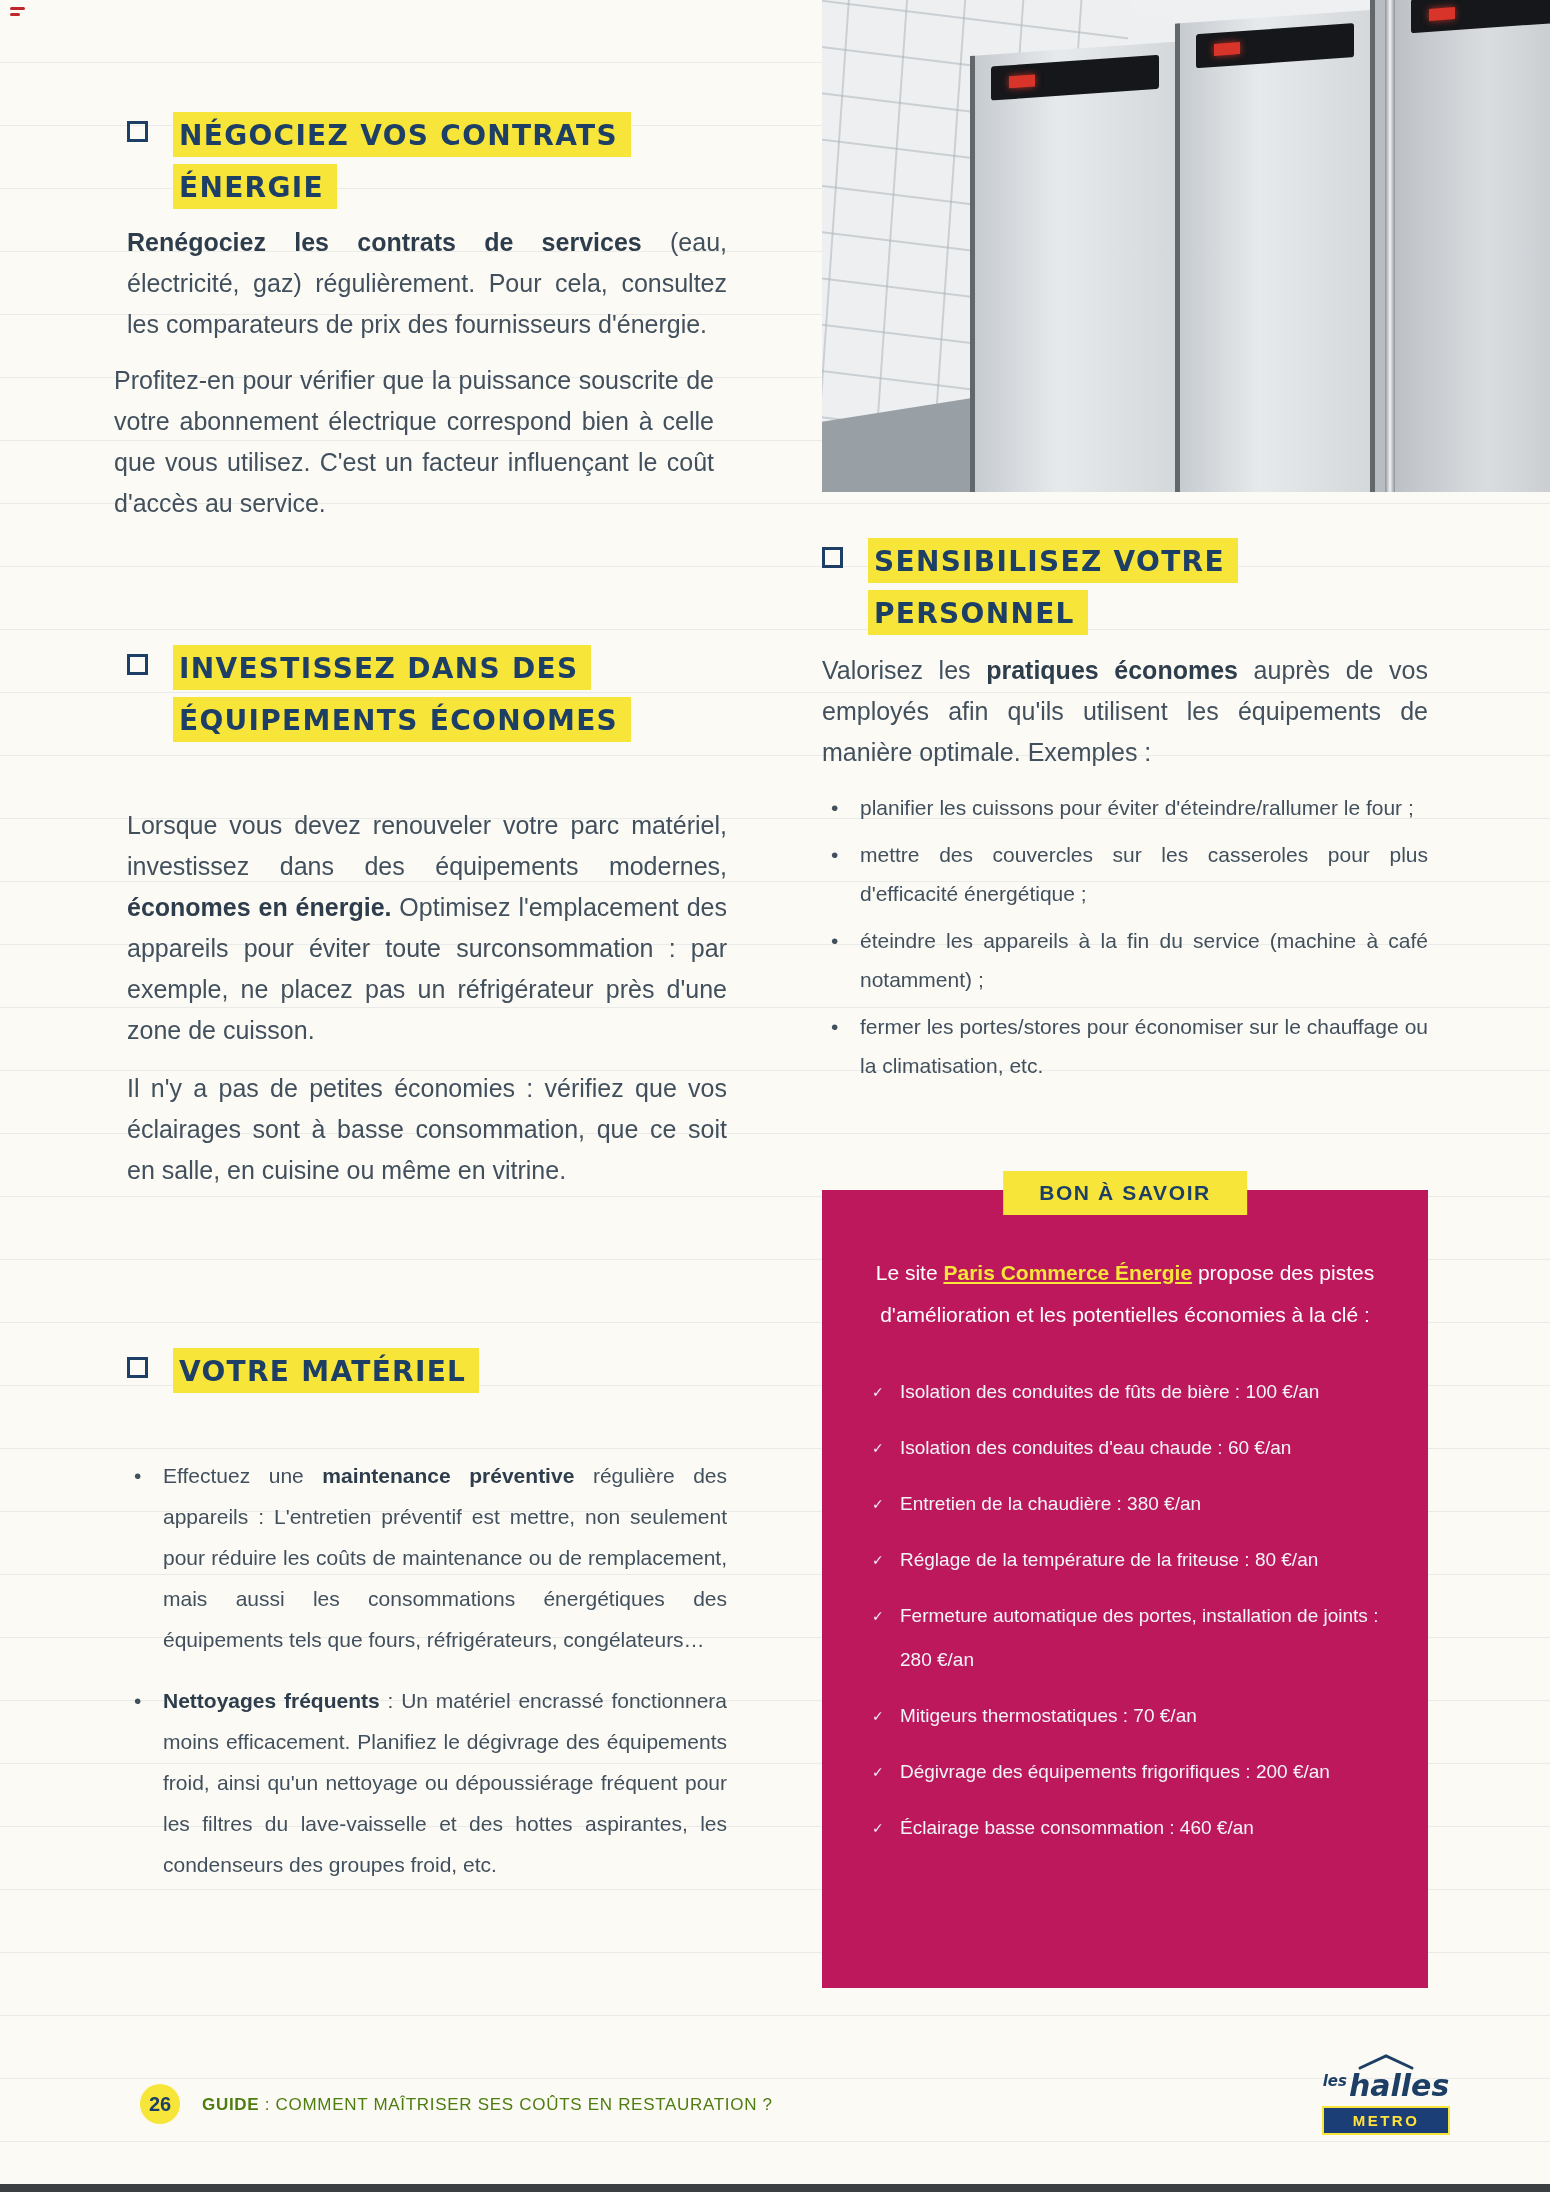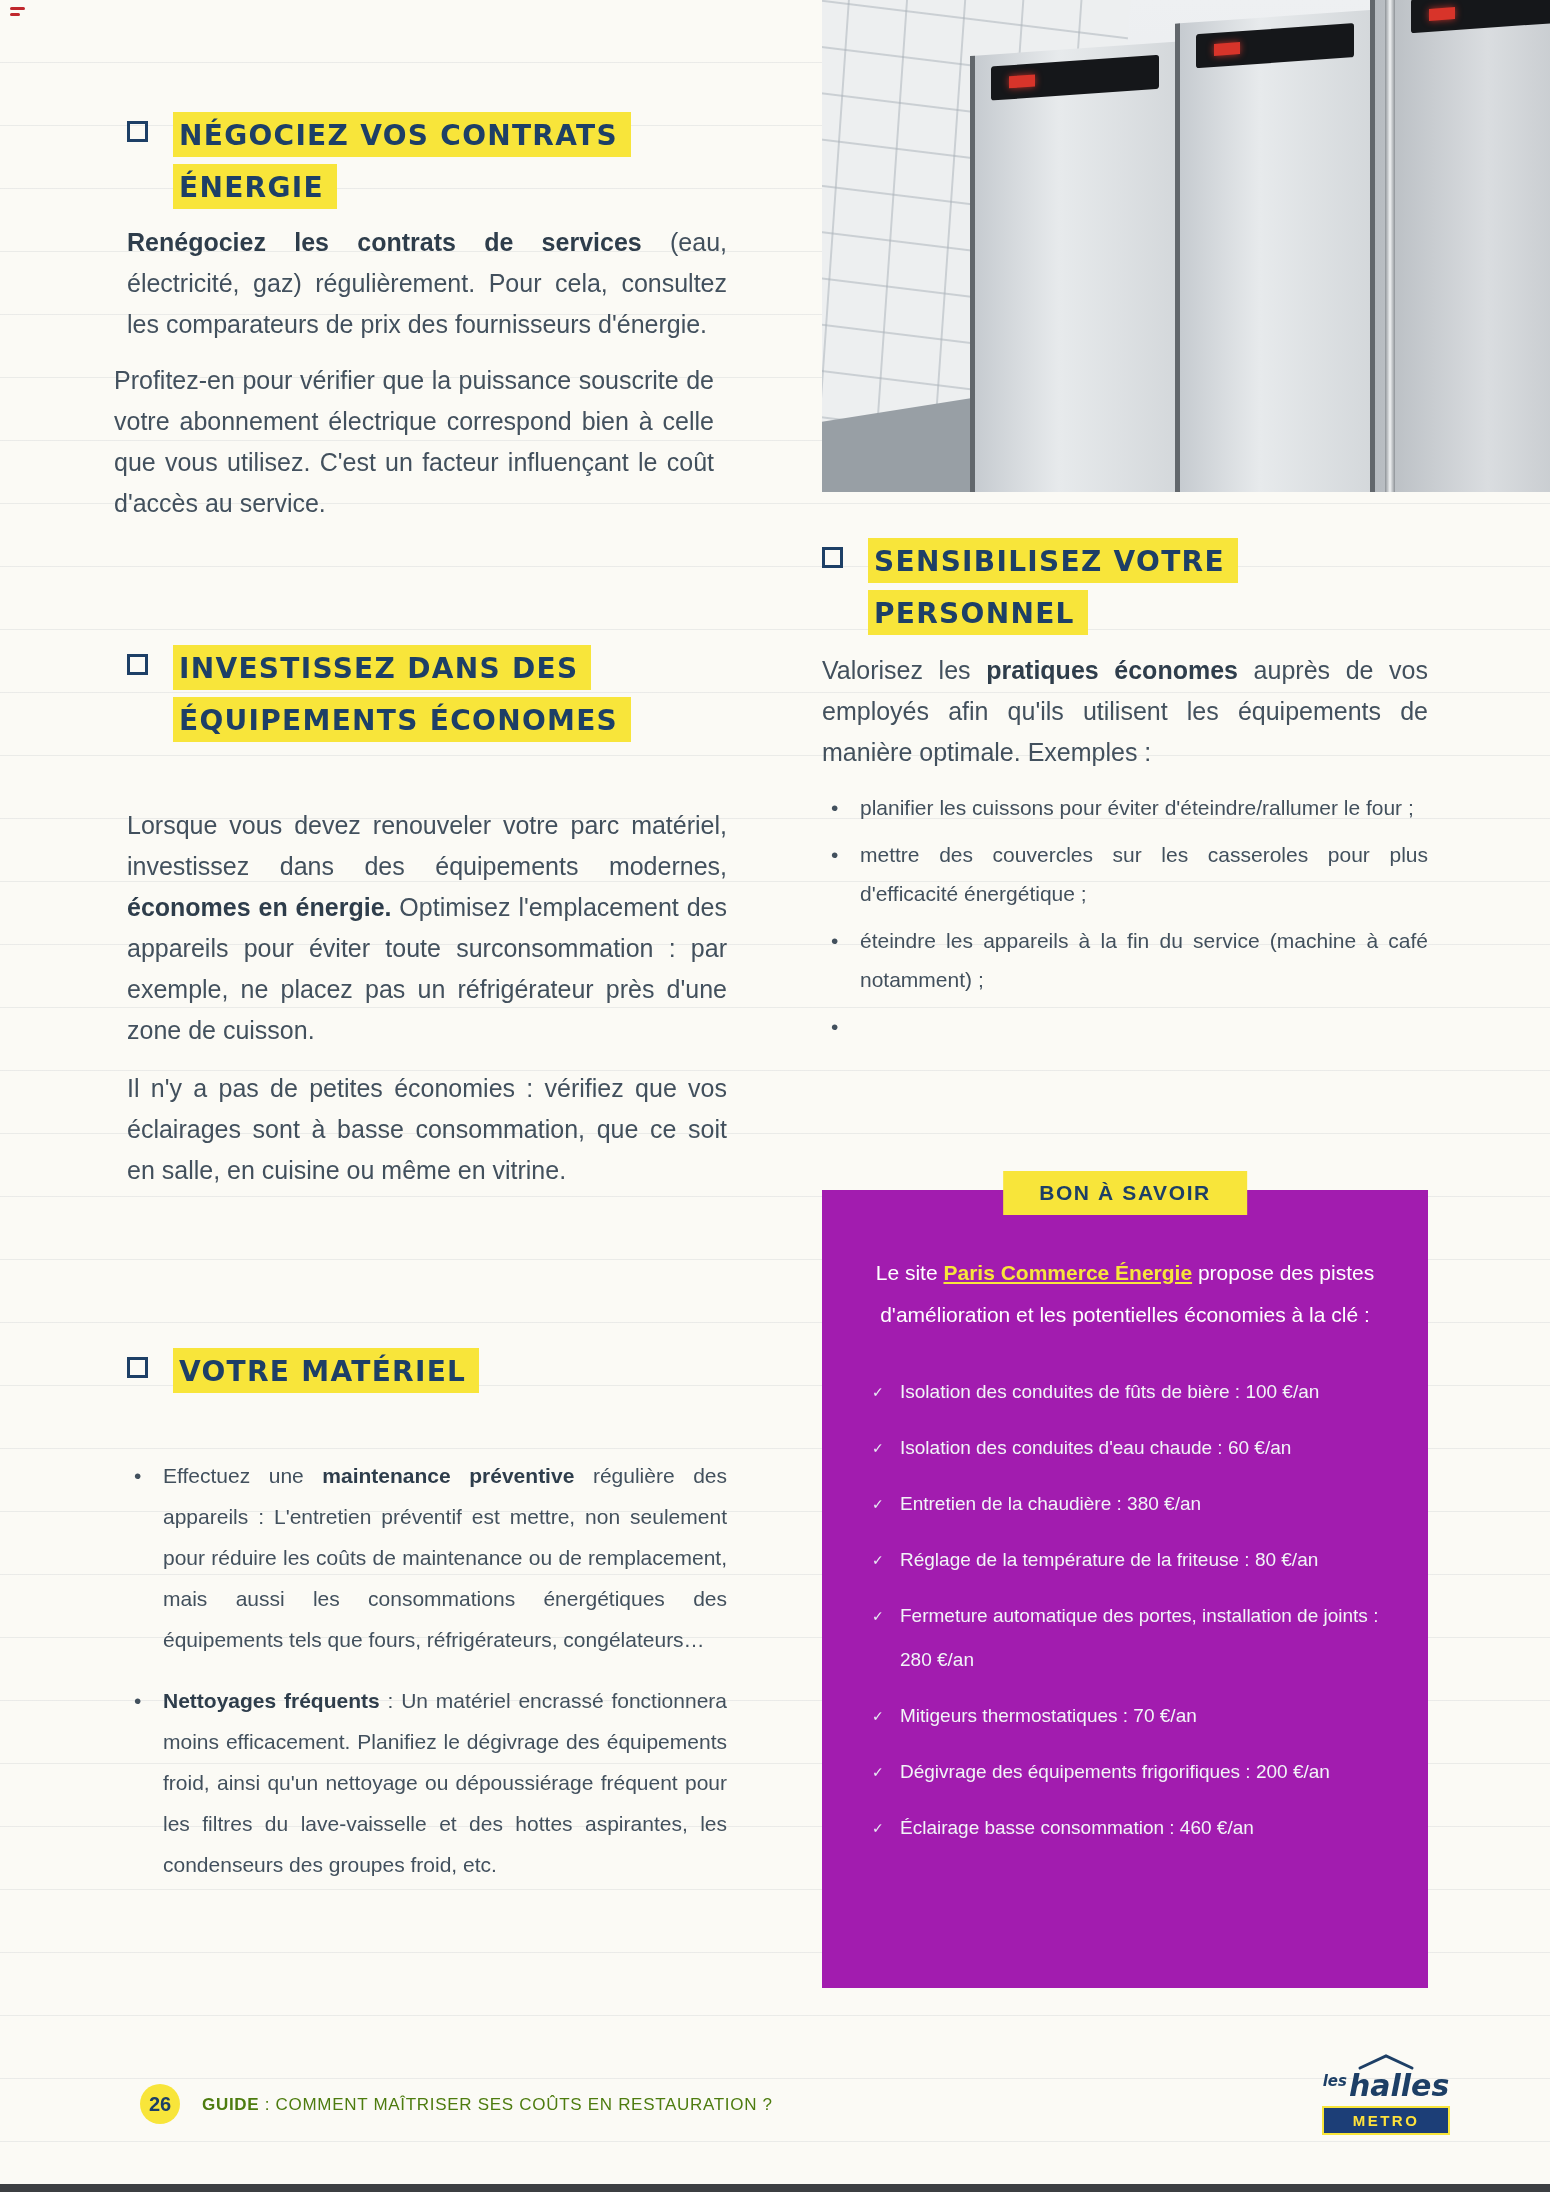--- a/index.html
+++ b/index.html
@@ -59,21 +59,21 @@
   .p strong, .blist strong{ color:#2e3d4b; }
 
   ul.blist{ position:absolute; margin:0; padding:0; list-style:none; }
   ul.blist li{ position:relative; padding-left:36px; color:#42505d; font-size:21px;
                line-height:41px; text-align:justify; margin-bottom:20px; }
   ul.blist .dot{ position:absolute; left:7px; top:0; color:#42505d; }
   ul.tips li{ line-height:39px; margin-bottom:8px; }
 
   
   .savoir{ position:absolute; left:822px; top:1190px; width:606px; height:798px;
-           background:#a21caf; }
+           background:#be185d; }
   .savoir-tab{ position:absolute; top:-19px; left:50%; transform:translateX(-50%);
     background:#f8e53a; color:#1d3f66; font-weight:700; font-size:21px;
     letter-spacing:1.6px; padding:10px 36px; white-space:nowrap; }
   .savoir-intro{ margin:62px auto 0; width:500px; text-align:center; color:#ffffff;
     font-size:21px; line-height:42px; }
   .savoir-intro .link{ color:#f8e53a; font-weight:700; text-decoration:underline; cursor:pointer; }
   .savoir ul{ margin:34px 0 0; padding:0 36px 0 48px; list-style:none; }
   .savoir li{ position:relative; padding-left:30px; color:#f2f5f8; font-size:19px;
               line-height:44px; margin-bottom:12px; }
   .savoir .check{ position:absolute; left:2px; top:0; color:#e7edf3; font-size:14px;
@@ -172,21 +172,21 @@
     <div class="hl-row"><span class="hl">SENSIBILISEZ VOTRE</span></div>
     <div class="hl-row"><span class="hl">PERSONNEL</span></div>
   </section>
 
   <p class="p" style="left:822px; top:650px; width:606px;"><span>Valorisez les </span><strong>pratiques économes</strong><span> auprès de vos employés afin qu'ils utilisent les équipements de manière optimale. Exemples :</span></p>
 
   <ul class="blist tips" style="left:824px; top:788px; width:604px;">
     <li><span class="dot">•</span><span>planifier les cuissons pour éviter d'éteindre/rallumer le four ;</span></li>
     <li><span class="dot">•</span><span>mettre des couvercles sur les casseroles pour plus d'efficacité énergétique ;</span></li>
     <li><span class="dot">•</span><span>éteindre les appareils à la fin du service (machine à café notamment) ;</span></li>
-    <li><span class="dot">•</span></li>
+    <li><span class="dot">•</span><span>fermer les portes/stores pour économiser sur le chauffage ou la climatisation, etc.</span></li>
   </ul>
 
   <aside class="savoir">
     <div class="savoir-tab">BON À SAVOIR</div>
     <p class="savoir-intro"><span>Le site </span><a class="link">Paris Commerce Énergie</a><span> propose des pistes d'amélioration et les potentielles économies à la clé :</span></p>
     <ul>
       <li><span class="check">✓</span><span>Isolation des conduites de fûts de bière : 100 €/an</span></li>
       <li><span class="check">✓</span><span>Isolation des conduites d'eau chaude : 60 €/an</span></li>
       <li><span class="check">✓</span><span>Entretien de la chaudière : 380 €/an</span></li>
       <li><span class="check">✓</span><span>Réglage de la température de la friteuse : 80 €/an</span></li>

